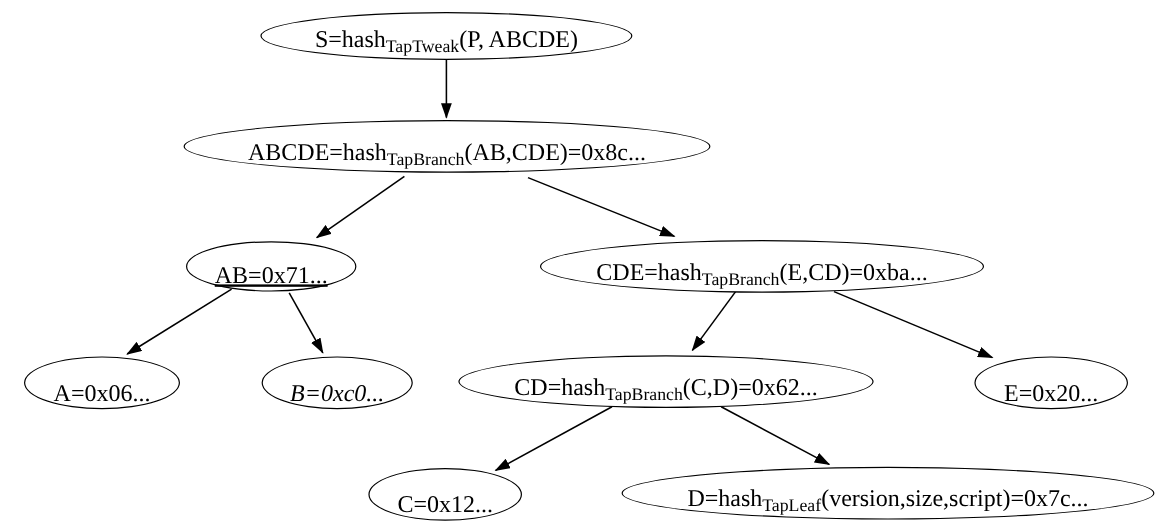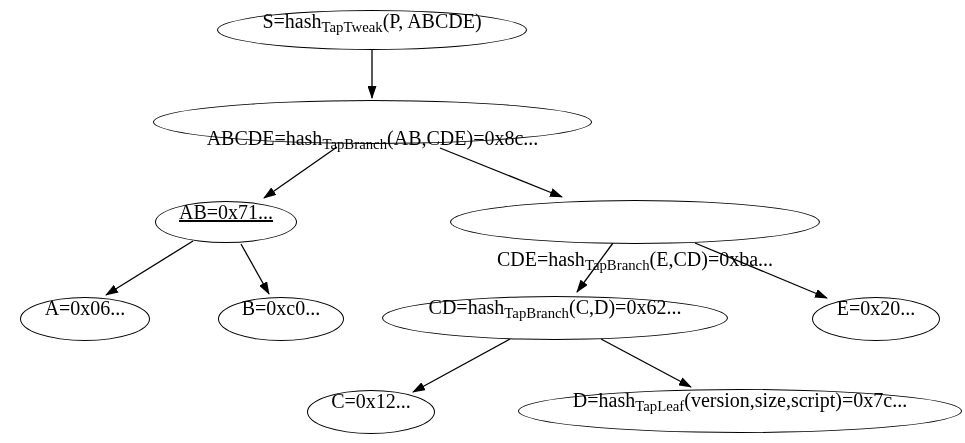--- a/index.html
+++ b/index.html
@@ -26,21 +26,21 @@
     stroke: #000000;
     stroke-width: 1.3;
   }
   .node {
     position: absolute;
     box-sizing: border-box;
     border: 1.5px solid #000000;
     border-radius: 50%;
     background: #ffffff;
     display: flex;
-    align-items: flex-start;
+    align-items: flex-end;
     justify-content: center;
     white-space: nowrap;
   }
   .node .label {
     font-size: 20px;
     color: #000000;
     line-height: 1;
     padding-bottom: 2px;
   }
   .node .label .sub {
@@ -78,21 +78,21 @@
       <div class="node" style="left: 155px; top: 201px; width: 142px; height: 42px; border-color: rgb(0, 0, 0); text-decoration: underline;">
         <span class="label" style="color: rgb(0, 0, 0);"><span>AB=0x71...</span></span>
       </div>
       <div class="node" style="left: 450px; top: 200px; width: 370px; height: 44px; border-color: rgb(0, 0, 0);">
         <span class="label" style="color: rgb(0, 0, 0); margin-top: 48px;"><span>CDE=hash</span><span class="sub">TapBranch</span><span>(E,CD)=0xba...</span></span>
       </div>
       <div class="node" style="left: 20px; top: 297px; width: 130px; height: 44px; border-color: rgb(0, 0, 0);">
         <span class="label" style="color: rgb(0, 0, 0);"><span>A=0x06...</span></span>
       </div>
       <div class="node" style="left: 218px; top: 297px; width: 126px; height: 44px; border-color: rgb(0, 0, 0);">
-        <span class="label" style="color: rgb(0, 0, 0);"><span>B=0xc0...</span></span>
+        <span class="label" style="color: rgb(0, 0, 0); font-style: italic;"><span>B=0xc0...</span></span>
       </div>
       <div class="node" style="left: 382px; top: 296px; width: 346px; height: 44px; border-color: rgb(0, 0, 0);">
         <span class="label" style="color: rgb(0, 0, 0);"><span>CD=hash</span><span class="sub">TapBranch</span><span>(C,D)=0x62...</span></span>
       </div>
       <div class="node" style="left: 812px; top: 297px; width: 128px; height: 44px; border-color: rgb(0, 0, 0);">
         <span class="label" style="color: rgb(0, 0, 0);"><span>E=0x20...</span></span>
       </div>
       <div class="node" style="left: 307px; top: 390px; width: 128px; height: 44px; border-color: rgb(0, 0, 0);">
         <span class="label" style="color: rgb(0, 0, 0);"><span>C=0x12...</span></span>
       </div>

